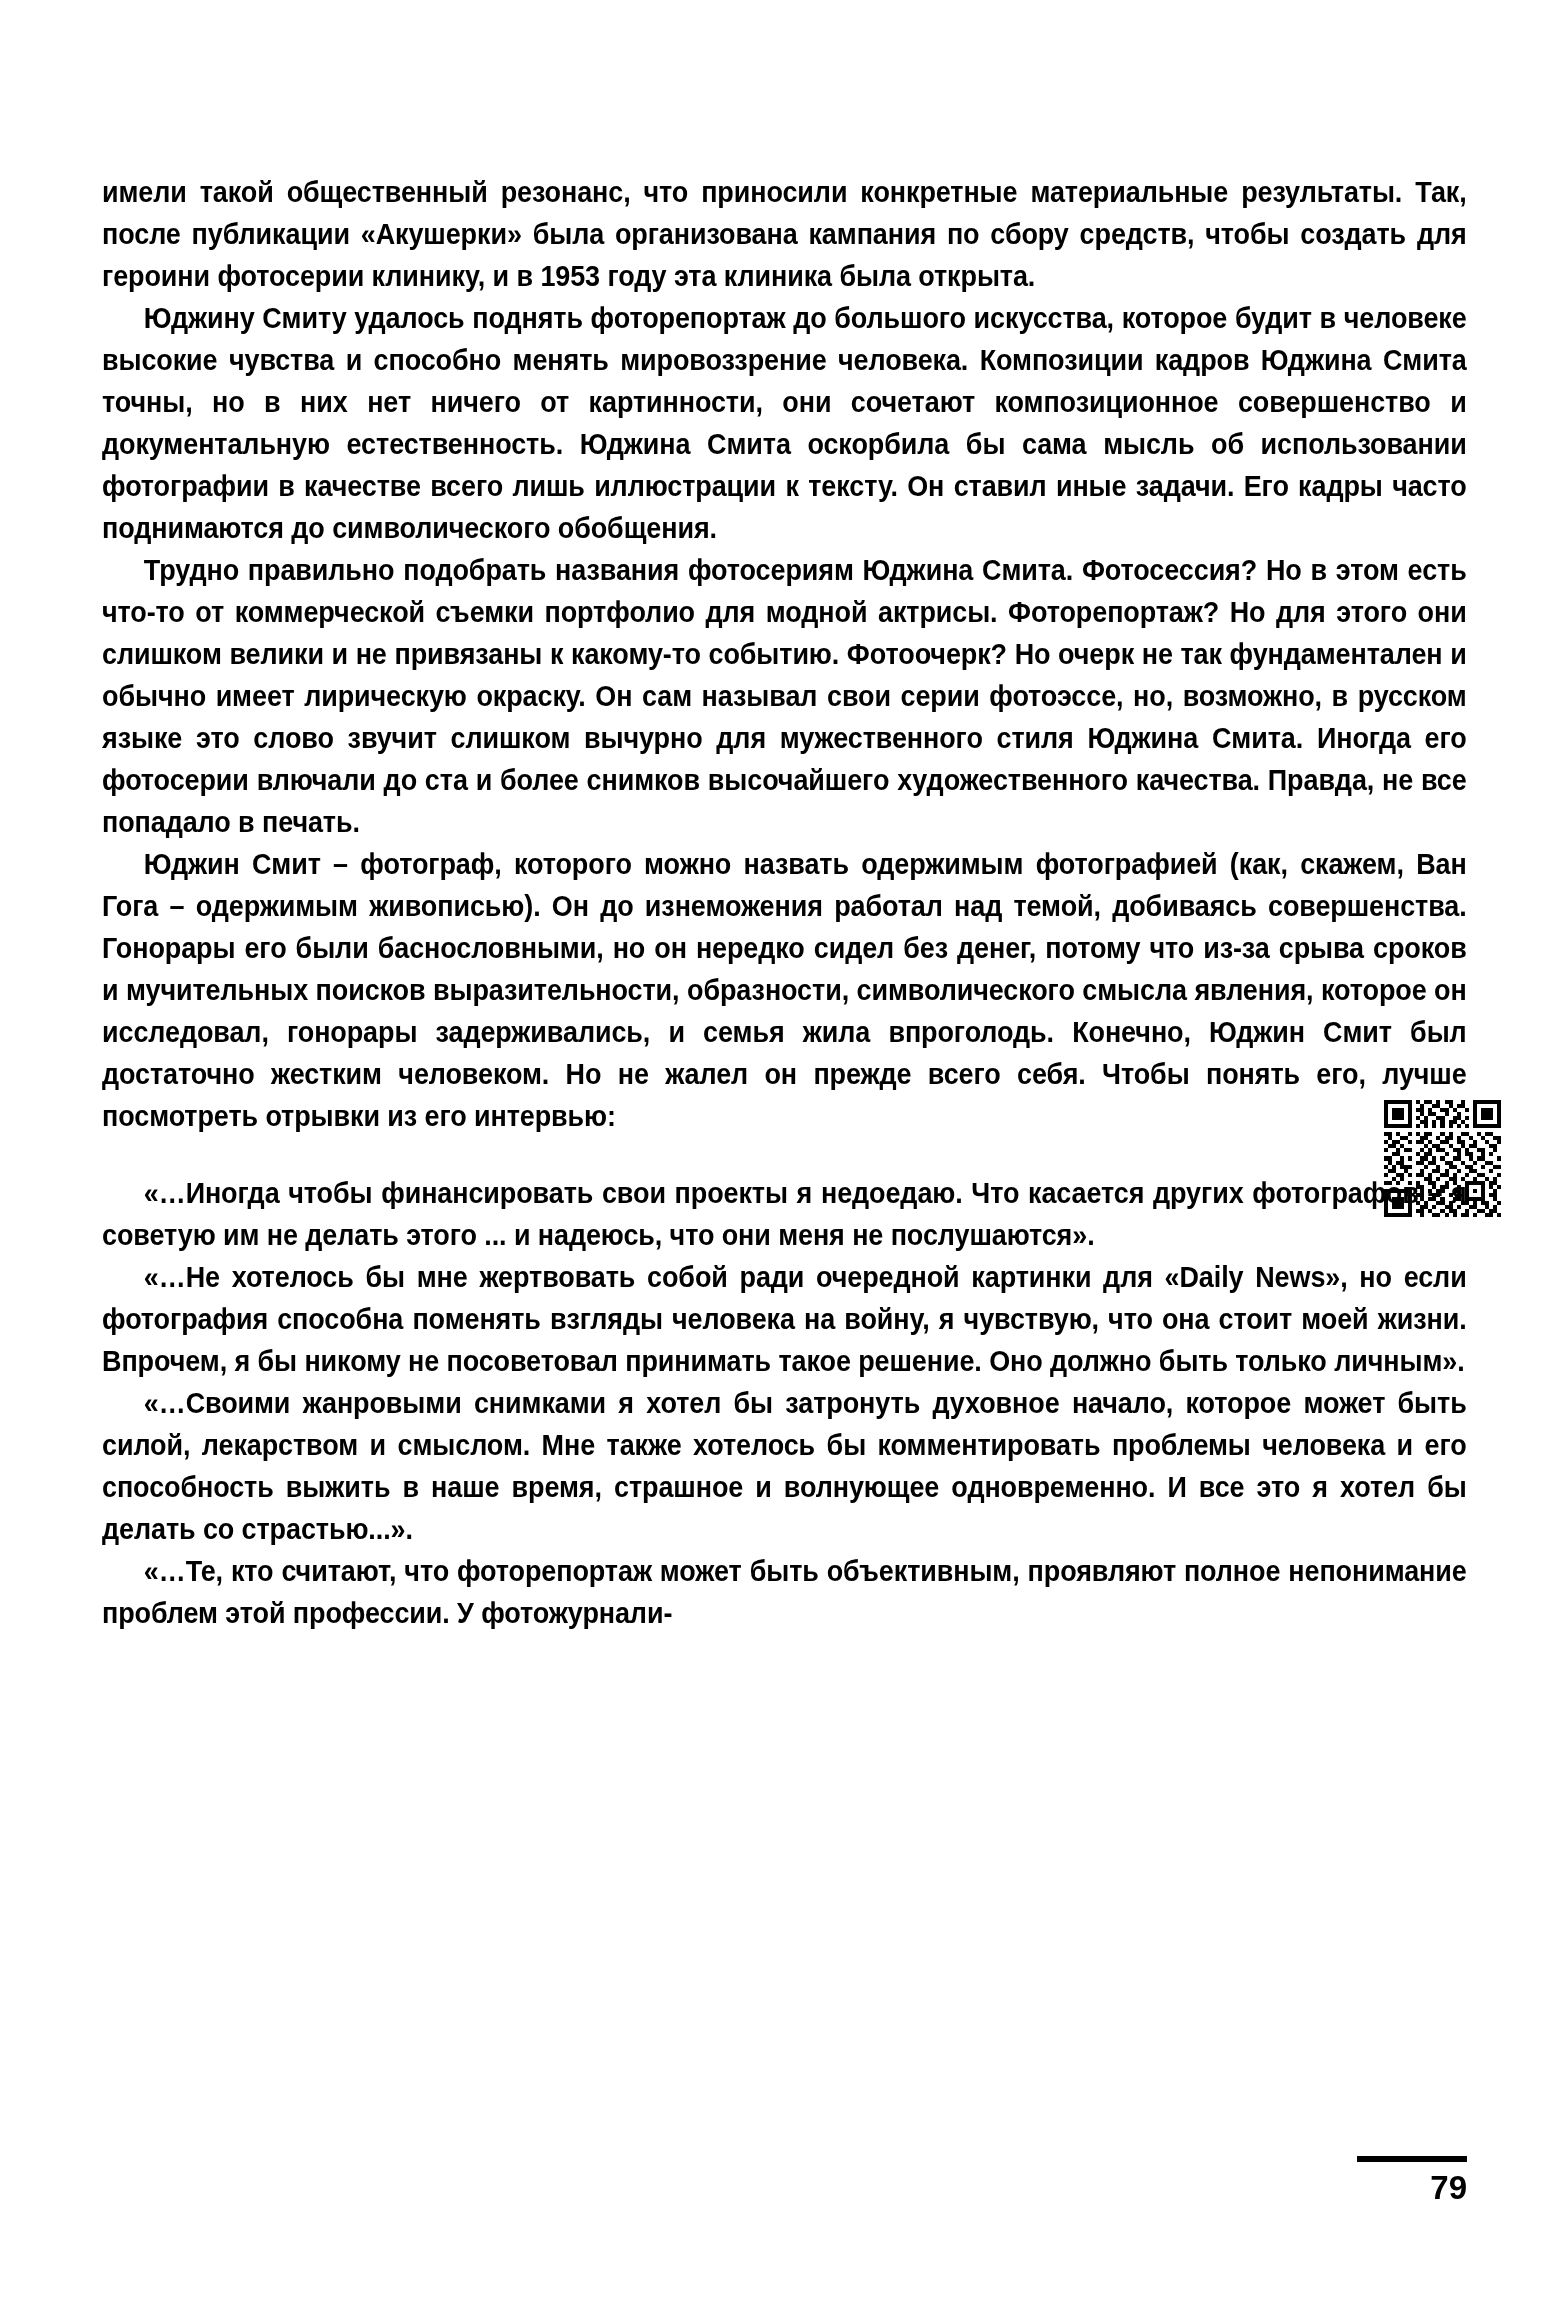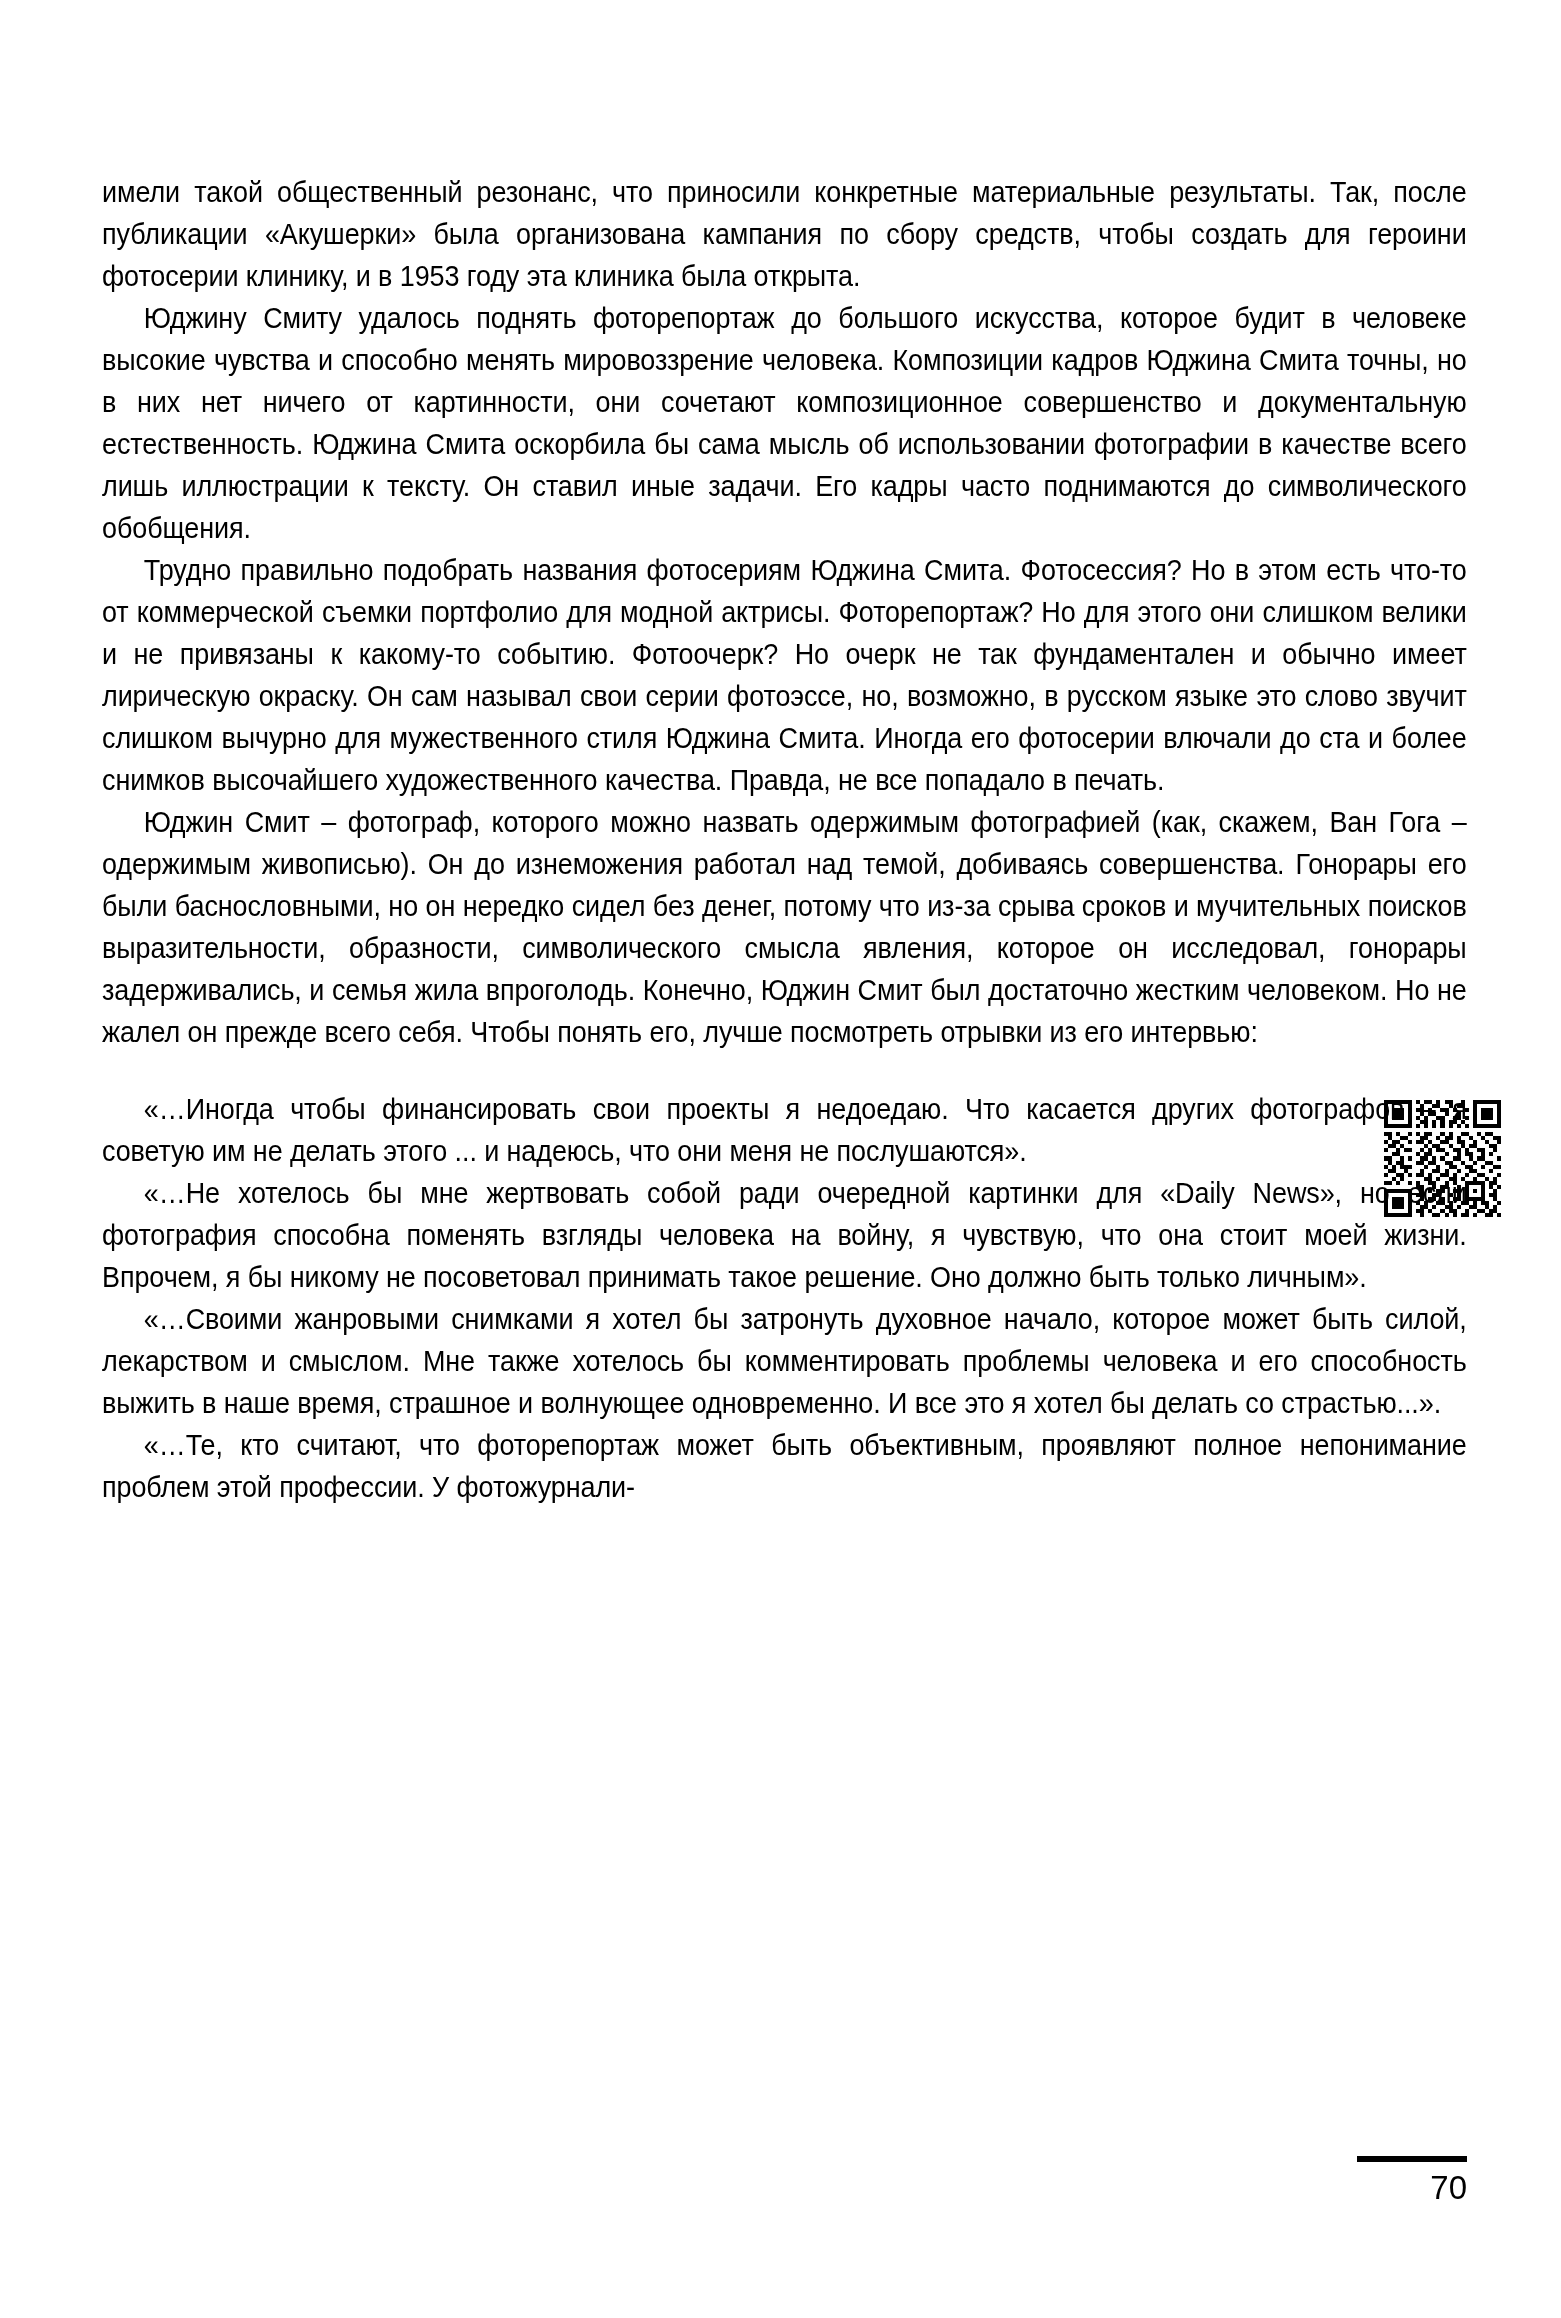--- a/index.html
+++ b/index.html
@@ -16,20 +16,21 @@
     font-family: "Liberation Sans", "DejaVu Sans", sans-serif;
     color: #000000;
     -webkit-font-smoothing: antialiased;
   }
 
   
   .page {
     position: absolute;
     inset: 0;
     background: #ffffff;
+    font-weight: bold;
   }
 
   
   .text-column {
     position: absolute;
     left: 102px;
     top: 171px;
     width: 1365px;
   }
 
@@ -336,16 +337,16 @@
 
     <div class="quote-gap"></div>
 
     <p class="para">«…Иногда чтобы финансировать свои проекты я недоедаю. Что касается других фотографов – я советую им не делать этого ... и надеюсь, что они меня не послушаются».</p>
     <p class="para">«…Не хотелось бы мне жертвовать собой ради очередной картинки для «Daily News», но если фотография способна поменять взгляды человека на войну, я чувствую, что она стоит моей жизни. Впрочем, я бы никому не посоветовал принимать такое решение. Оно должно быть только личным».</p>
     <p class="para">«…Своими жанровыми снимками я хотел бы затронуть духовное начало, которое может быть силой, лекарством и смыслом. Мне также хотелось бы комментировать проблемы человека и его способность выжить в наше время, страшное и волнующее одновременно. И все это я хотел бы делать со страстью...».</p>
     <p class="para">«…Те, кто считают, что фоторепортаж может быть объективным, проявляют полное непонимание проблем этой профессии. У фотожурнали-</p>
   </div>
 
   <div class="footer-rule"></div>
-  <div class="page-number">70</div>
+  <div class="page-number">79</div>
 
 </div>
 
 
 </body></html>

